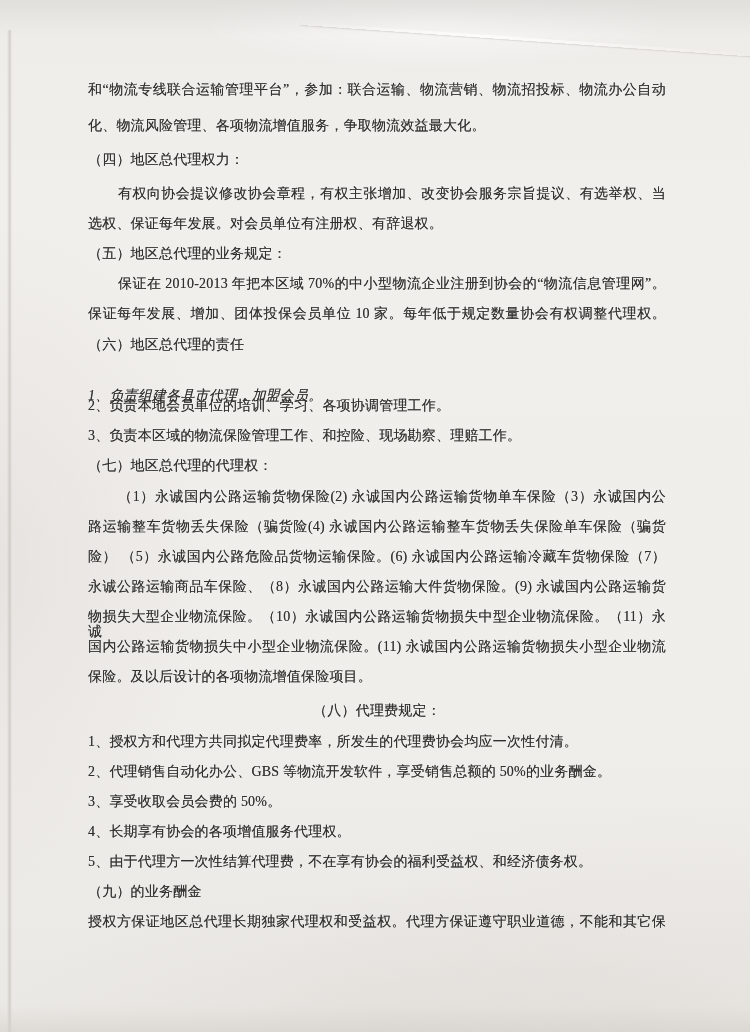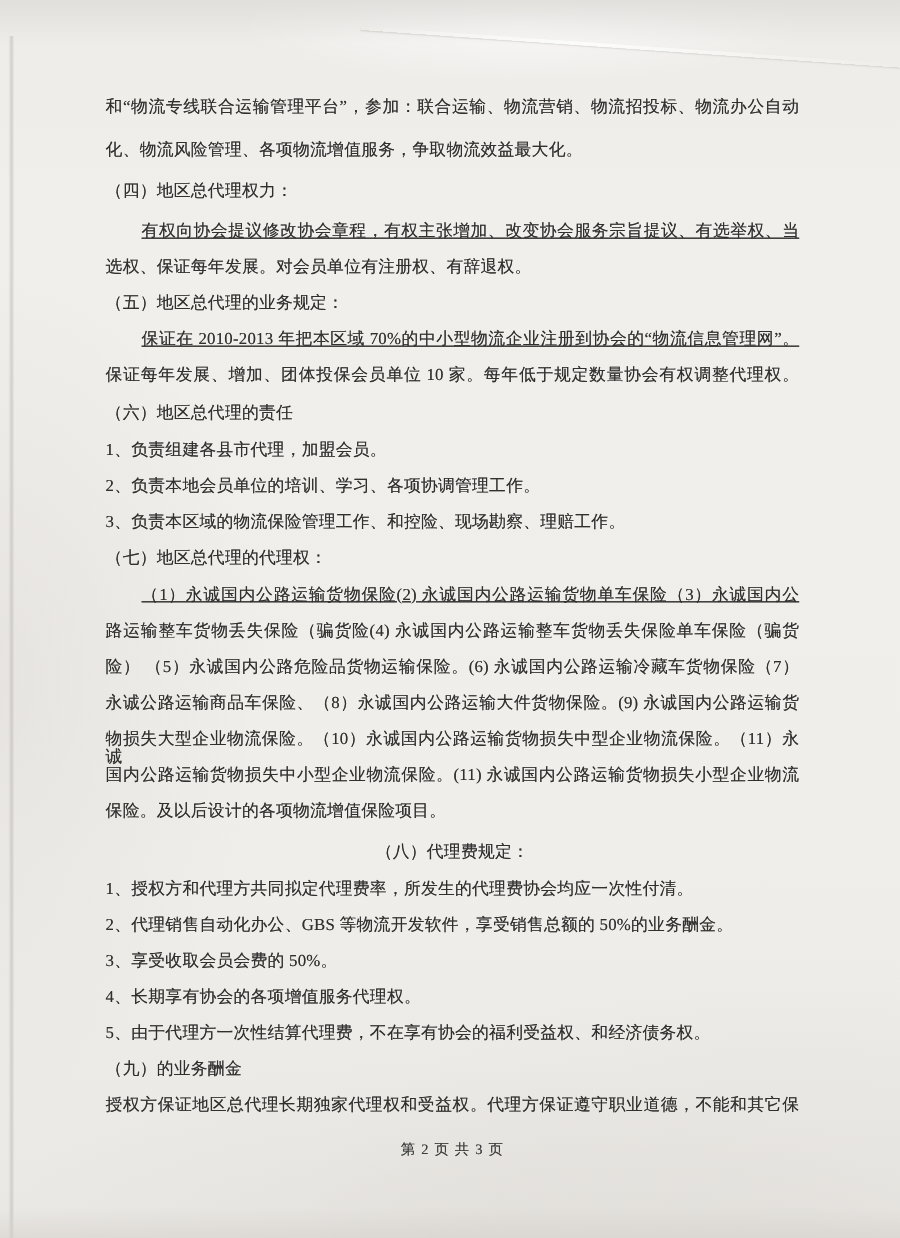--- a/index.html
+++ b/index.html
@@ -51,21 +51,20 @@
     white-space: nowrap;
   }
   .doc-line.full {
     white-space: normal;
     text-align: justify;
     text-align-last: justify;
   }
   .doc-line.indent {
     padding-left: 30px;
     box-sizing: border-box;
-    text-decoration: underline;
   }
   .footer-line {
     position: absolute;
     left: 88px; width: 578px;
     top: 950px;
     text-align: center;
     font-size: 12px;
     letter-spacing: 1px;
     color: #3c3c3c;
     text-shadow: 0 0 0.5px rgba(60,60,60,0.6);
@@ -83,35 +82,34 @@
   <div>
       <div class="doc-line full" style="top: 82px;">和“物流专线联合运输管理平台”，参加：联合运输、物流营销、物流招投标、物流办公自动</div>
       <div class="doc-line" style="top: 118px;">化、物流风险管理、各项物流增值服务，争取物流效益最大化。</div>
       <div class="doc-line" style="top: 152px;">（四）地区总代理权力：</div>
       <div class="doc-line indent full" style="top: 186px;">有权向协会提议修改协会章程，有权主张增加、改变协会服务宗旨提议、有选举权、当</div>
       <div class="doc-line" style="top: 216px;">选权、保证每年发展。对会员单位有注册权、有辞退权。</div>
       <div class="doc-line" style="top: 246px;">（五）地区总代理的业务规定：</div>
       <div class="doc-line indent full" style="top: 276px;">保证在 2010-2013 年把本区域 70%的中小型物流企业注册到协会的“物流信息管理网”。</div>
       <div class="doc-line full" style="top: 306px;">保证每年发展、增加、团体投保会员单位 10 家。每年低于规定数量协会有权调整代理权。</div>
       <div class="doc-line" style="top: 337px;">（六）地区总代理的责任</div>
-      <div class="doc-line" style="top: 368px;">1、负责组建各县市代理，加盟会员。</div>
+      <div class="doc-line" style="top: 388px; font-style: italic;">1、负责组建各县市代理，加盟会员。</div>
       <div class="doc-line" style="top: 398px;">2、负责本地会员单位的培训、学习、各项协调管理工作。</div>
       <div class="doc-line" style="top: 428px;">3、负责本区域的物流保险管理工作、和控险、现场勘察、理赔工作。</div>
       <div class="doc-line" style="top: 458px;">（七）地区总代理的代理权：</div>
       <div class="doc-line indent full" style="top: 489px;">（1）永诚国内公路运输货物保险(2) 永诚国内公路运输货物单车保险（3）永诚国内公</div>
       <div class="doc-line full" style="top: 519px;">路运输整车货物丢失保险（骗货险(4) 永诚国内公路运输整车货物丢失保险单车保险（骗货</div>
       <div class="doc-line full" style="top: 549px;">险） （5）永诚国内公路危险品货物运输保险。(6) 永诚国内公路运输冷藏车货物保险（7）</div>
       <div class="doc-line full" style="top: 579px;">永诚公路运输商品车保险、（8）永诚国内公路运输大件货物保险。(9) 永诚国内公路运输货</div>
       <div class="doc-line full" style="top: 609px;">物损失大型企业物流保险。（10）永诚国内公路运输货物损失中型企业物流保险。（11）永诚</div>
       <div class="doc-line full" style="top: 639px;">国内公路运输货物损失中小型企业物流保险。(11) 永诚国内公路运输货物损失小型企业物流</div>
       <div class="doc-line" style="top: 669px;">保险。及以后设计的各项物流增值保险项目。</div>
       <div class="doc-line" style="top: 703px; text-align: center;">（八）代理费规定：</div>
       <div class="doc-line" style="top: 734px;">1、授权方和代理方共同拟定代理费率，所发生的代理费协会均应一次性付清。</div>
       <div class="doc-line" style="top: 764px;">2、代理销售自动化办公、GBS 等物流开发软件，享受销售总额的 50%的业务酬金。</div>
       <div class="doc-line" style="top: 794px;">3、享受收取会员会费的 50%。</div>
       <div class="doc-line" style="top: 824px;">4、长期享有协会的各项增值服务代理权。</div>
       <div class="doc-line" style="top: 854px;">5、由于代理方一次性结算代理费，不在享有协会的福利受益权、和经济债务权。</div>
       <div class="doc-line" style="top: 884px;">（九）的业务酬金</div>
       <div class="doc-line full" style="top: 914px;">授权方保证地区总代理长期独家代理权和受益权。代理方保证遵守职业道德，不能和其它保</div>
     </div>
 
-  <div class="footer-line">第 2 页 共 3 页</div>
 </div>
 
 </body></html>

